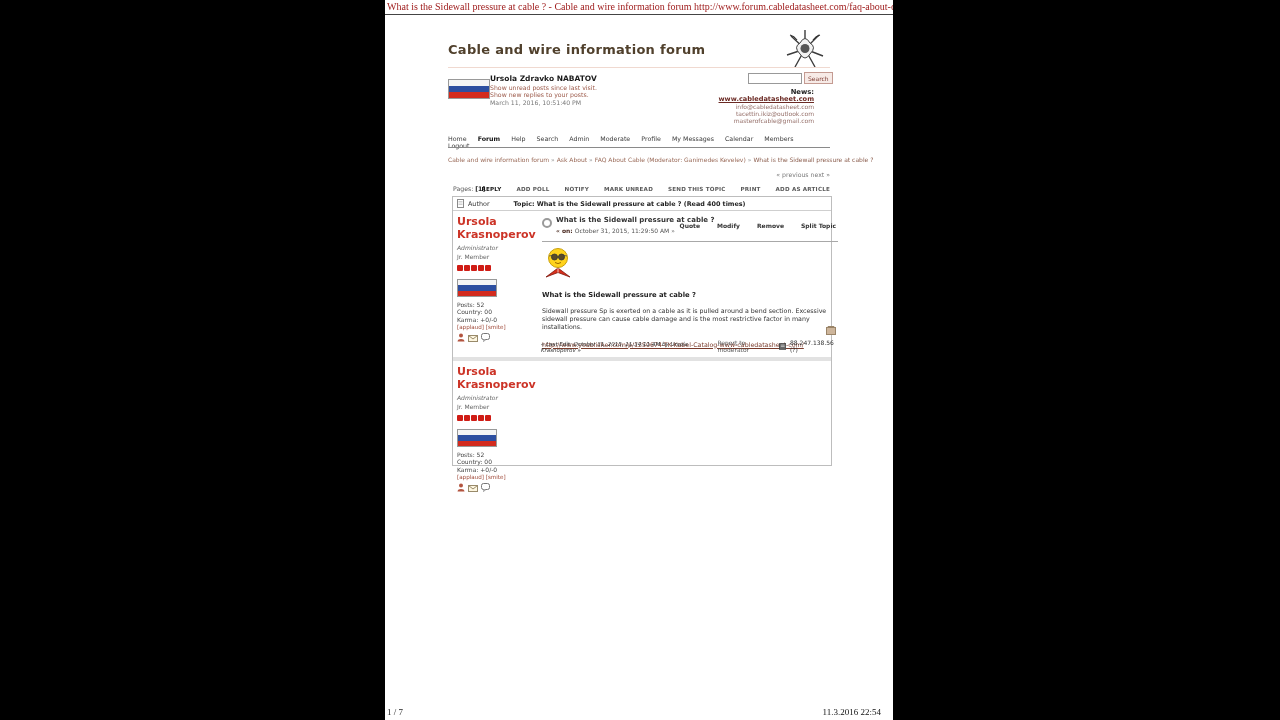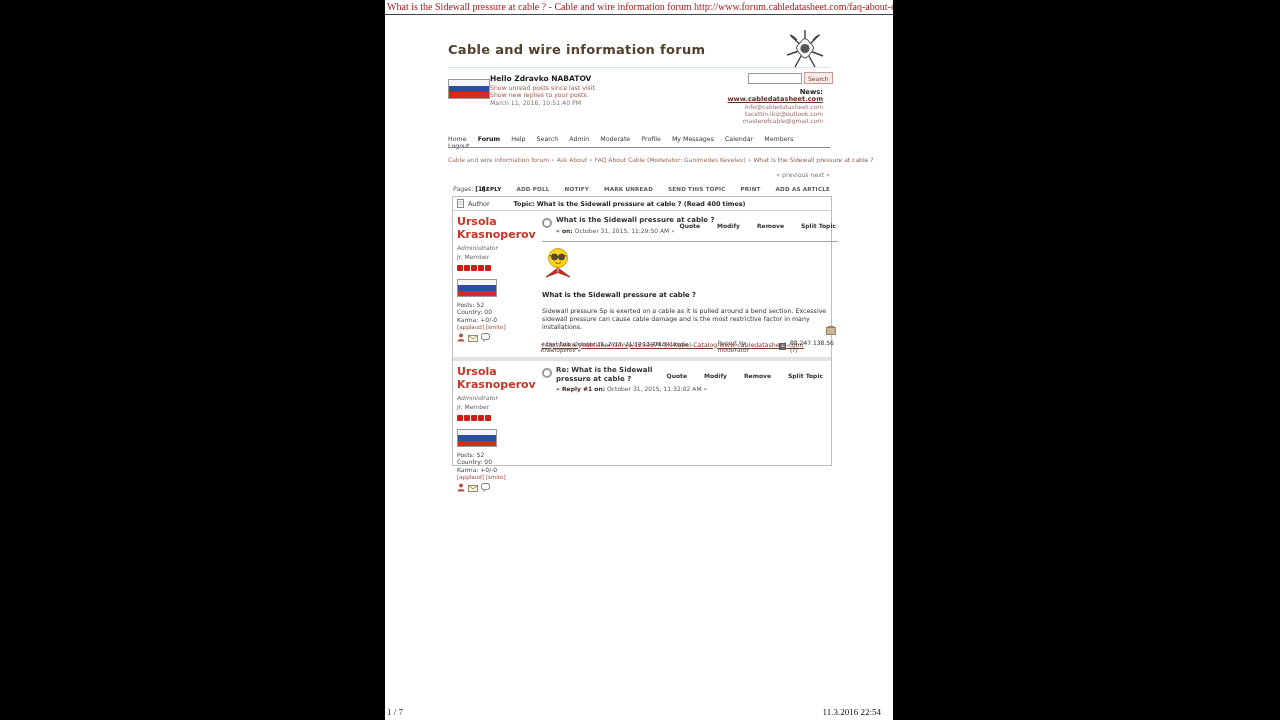--- a/index.html
+++ b/index.html
@@ -33,21 +33,21 @@
   .greet .hello{font-size:7.5px;font-weight:bold;color:#1a1a1a;margin-bottom:1px;}
   .greet a{display:block;font-size:6.2px;color:#9c5a4a;text-decoration:none;line-height:7.4px;}
   .greet .gdate{font-size:6.2px;color:#777;line-height:7.4px;}
 
   
   .search-input{position:absolute;left:300px;top:73px;width:50px;height:9px;border:1px solid #999;
                 font-size:6px;padding:0 1px;background:#fff;}
   .search-btn{position:absolute;left:356px;top:72px;height:12px;font-size:6px;color:#7c3a30;
               background:#f7ebe7;border:1px solid #c49b92;padding:0 3px;
               font-family:"DejaVu Sans",sans-serif;}
-  .news{position:absolute;right:7px;top:85px;text-align:right;line-height:7px;}
+  .news{position:absolute;right:16px;top:85px;text-align:right;line-height:7px;}
   .news .nlabel{font-size:6.8px;font-weight:bold;color:#222;}
   .news .nsite{display:block;font-size:6.6px;font-weight:bold;color:#6b2a24;text-decoration:underline;}
   .news a.nmail{display:block;font-size:6px;color:#96706a;text-decoration:none;}
 
   
   .nav{position:absolute;left:0;top:135px;font-size:6.3px;color:#3a3a3a;}
   .nav a{color:#3a3a3a;text-decoration:none;margin-right:9px;}
   .nav a.active{font-weight:bold;color:#111;}
   .rule{position:absolute;left:0;top:147px;width:382px;border-top:1px solid #8a8a8a;}
 
@@ -127,21 +127,21 @@
       <svg class="logo" viewBox="0 0 46 44">
         <path d="M23 22 L9 9 M23 22 L37 8 M23 22 L5 28 M23 22 L41 29 M23 22 L13 40 M23 22 L33 40 M23 22 L23 3" stroke="#3c3c3c" stroke-width="1.4" fill="none"></path>
         <path d="M18 16 Q23 7 28 16 Q35 20 28 27 Q23 35 18 27 Q11 20 18 16 Z" fill="#f2f2f2" stroke="#444" stroke-width="1"></path>
         <circle cx="23" cy="21.5" r="4.5" fill="#555"></circle>
         <path d="M15 13 q-3 -4 -7 -5 M31 13 q3 -4 7 -5" stroke="#333" stroke-width="1.2" fill="none"></path>
       </svg>
       <div class="header-band"></div>
 
       <div class="flag flag-top"></div>
       <div class="greet">
-        <div class="hello">Hello Zdravko NABATOV</div>
+        <div class="hello">Ursola Zdravko NABATOV</div>
         <a href="#">Show unread posts since last visit.</a>
         <a href="#">Show new replies to your posts.</a>
         <div class="gdate">March 11, 2016, 10:51:40 PM</div>
       </div>
 
       <input class="search-input" type="text" style="">
       <button class="search-btn">Search</button>
 
       <div class="news">
         <span class="nlabel">News:</span>
@@ -313,38 +313,20 @@
               <svg width="10" height="7" viewBox="0 0 10 7">
                 <rect x="0.5" y="0.5" width="9" height="6" fill="#fdf6e0" stroke="#998a6a"></rect>
                 <path d="M0.5 0.5 L5 4 L9.5 0.5" stroke="#998a6a" fill="none"></path>
               </svg>
               <svg width="9" height="9" viewBox="0 0 9 9">
                 <rect x="0.5" y="0.5" width="8" height="6" rx="2" fill="#fff" stroke="#777"></rect>
                 <path d="M3 6.5 L2.5 8.5 L5 6.5" fill="#fff" stroke="#777" stroke-width="0.7"></path>
               </svg>
             </div>
           </div>
-          <div class="msg-col">
-            <div class="msg-head">
-              <span class="ring"></span>
-              <div class="msg-titles">
-                <a href="#" class="subject narrow">Re: What is the Sidewall pressure at cable ?</a>
-                <div class="dateline">
-                  <b>« Reply #1 on:</b>
-                  <span>October 31, 2015, 11:32:02 AM »</span>
-                </div>
-              </div>
-              <div class="msg-actions">
-                <a href="#">Quote</a>
-                <a href="#">Modify</a>
-                <a href="#">Remove</a>
-                <a href="#">Split Topic</a>
-              </div>
-            </div>
-          </div>
         </div>
       </div>
 
     </div>
 
     <div class="corner-left">1 / 7</div>
     <div class="corner-right">11.3.2016 22:54</div>
   </div>
 </div>
 

